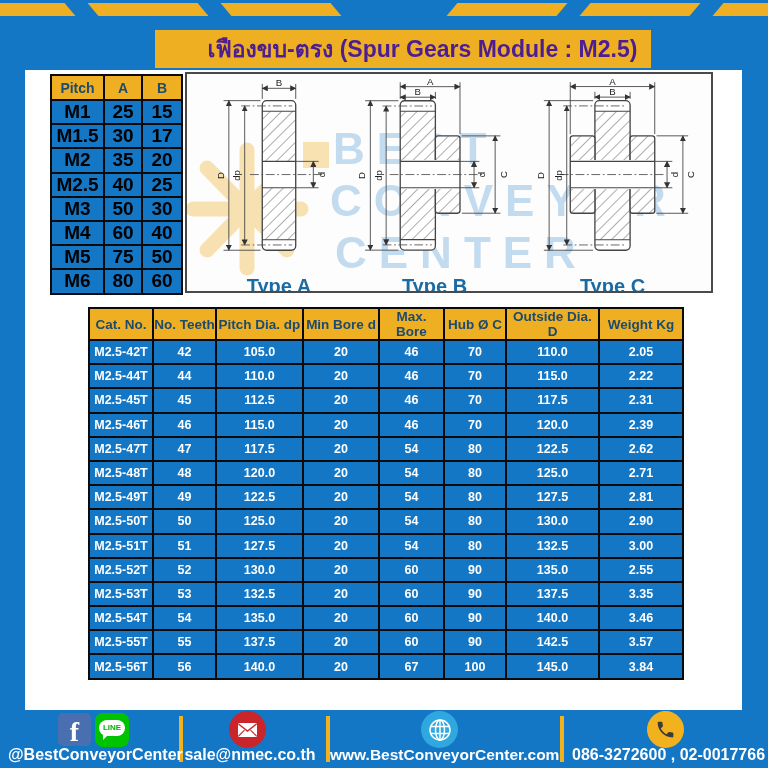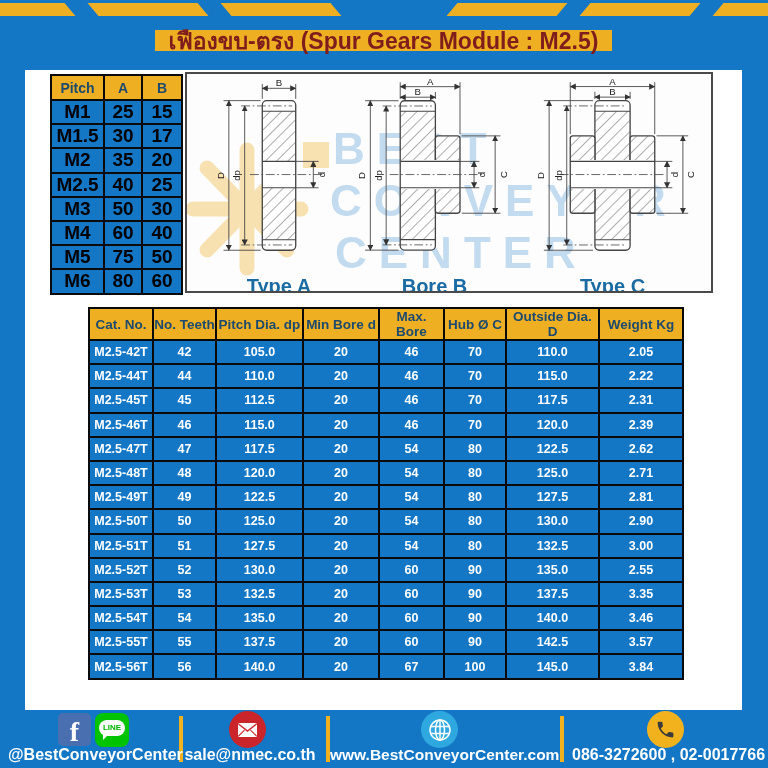--- a/index.html
+++ b/index.html
@@ -5,22 +5,22 @@
   html,body{margin:0;padding:0;}
   body{width:768px;height:768px;font-family:"Liberation Sans",sans-serif;}
   .page{position:absolute;left:0;top:0;width:768px;height:768px;background:#1377c6;overflow:hidden;}
 
   
   .stripe{position:absolute;top:3px;height:13px;width:110px;background:#eeb022;}
   .sL{transform:skewX(40deg);}
   .sR{transform:skewX(-40deg);}
 
   
-  .title{position:absolute;left:155px;top:30px;width:457px;height:21px;background:#eeb022;
-         color:#7f1d1d;font-weight:bold;font-size:23px;display:flex;align-items:center;justify-content:center;white-space:nowrap;}
+  .title{position:absolute;left:155px;top:30px;width:457px;height:38px;background:#eeb022;
+         color:#4c1d95;font-weight:bold;font-size:23px;display:flex;align-items:center;justify-content:center;white-space:nowrap;padding-left:39px;}
 
   
   .card{position:absolute;left:25px;top:70px;width:717px;height:640px;background:#ffffff;}
 
   
   .ptable{position:absolute;left:25px;top:4px;width:131px;border-collapse:collapse;table-layout:fixed;}
   .ptable th,.ptable td{border:2px solid #0a0a0a;text-align:center;padding:0;}
   .ptable th{background:#eeb022;color:#1d4a6e;font-size:14px;height:23px;}
   .ptable td{background:#1377c6;color:#000000;font-size:19px;font-weight:bold;height:22.2px;}
 
@@ -229,21 +229,21 @@
               <line x1="126" y1="156" x2="170" y2="156"></line>
             <line x1="164" y1="68" x2="164" y2="156" marker-start="url(#ah)" marker-end="url(#ah)"></line>
           </g>
           <text x="90" y="10" text-anchor="middle">A</text>
           <text x="76" y="22" text-anchor="middle">B</text>
           <text x="13" y="116" text-anchor="middle" transform="rotate(-90 13 113)">D</text>
           <text x="32" y="116" text-anchor="middle" transform="rotate(-90 32 113)">dp</text>
           <text x="150" y="115" text-anchor="middle" transform="rotate(-90 150 112)">d</text>
           <text x="174" y="115" text-anchor="middle" transform="rotate(-90 174 112)">C</text>
         </svg>
-        <div class="lbl">Bore B</div>
+        <div class="lbl">Type B</div>
       </div>
 
       <div class="fig" style="left:341px">
         <svg width="169" height="198" viewBox="0 0 192 225">
           <g stroke="#444" stroke-width="1.5" fill="#fff">
             <rect x="76" y="28" width="40" height="170" rx="5"></rect>
             <rect x="48" y="68" width="28" height="88" rx="3"></rect>
             <rect x="116" y="68" width="28" height="88" rx="3"></rect>
           </g>
           <rect x="76" y="40" width="40" height="57" fill="url(#hatch)"></rect>

